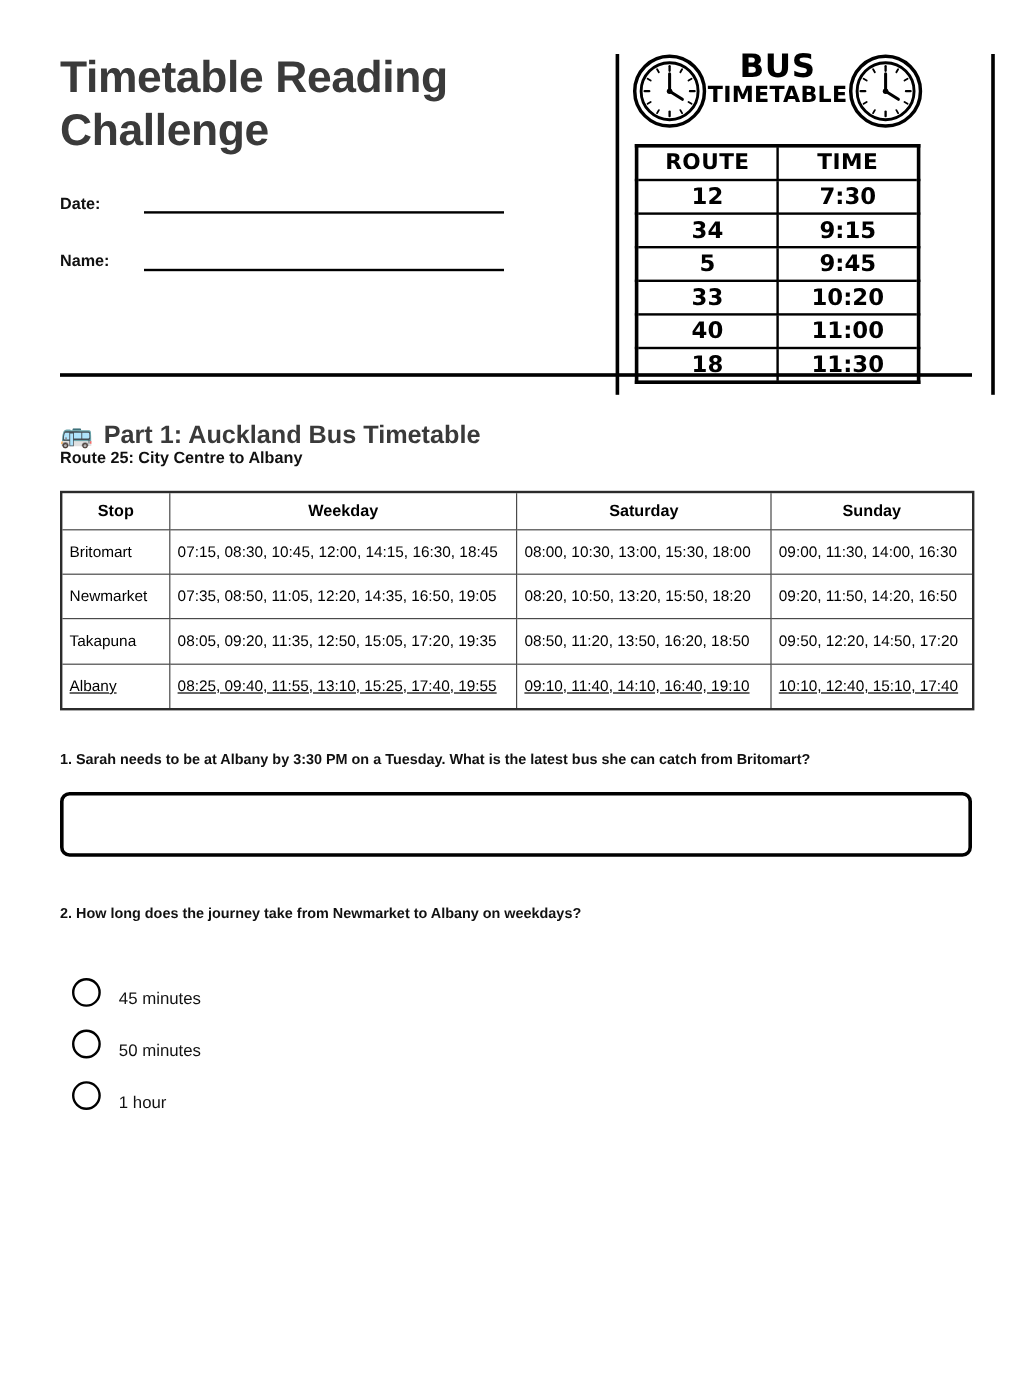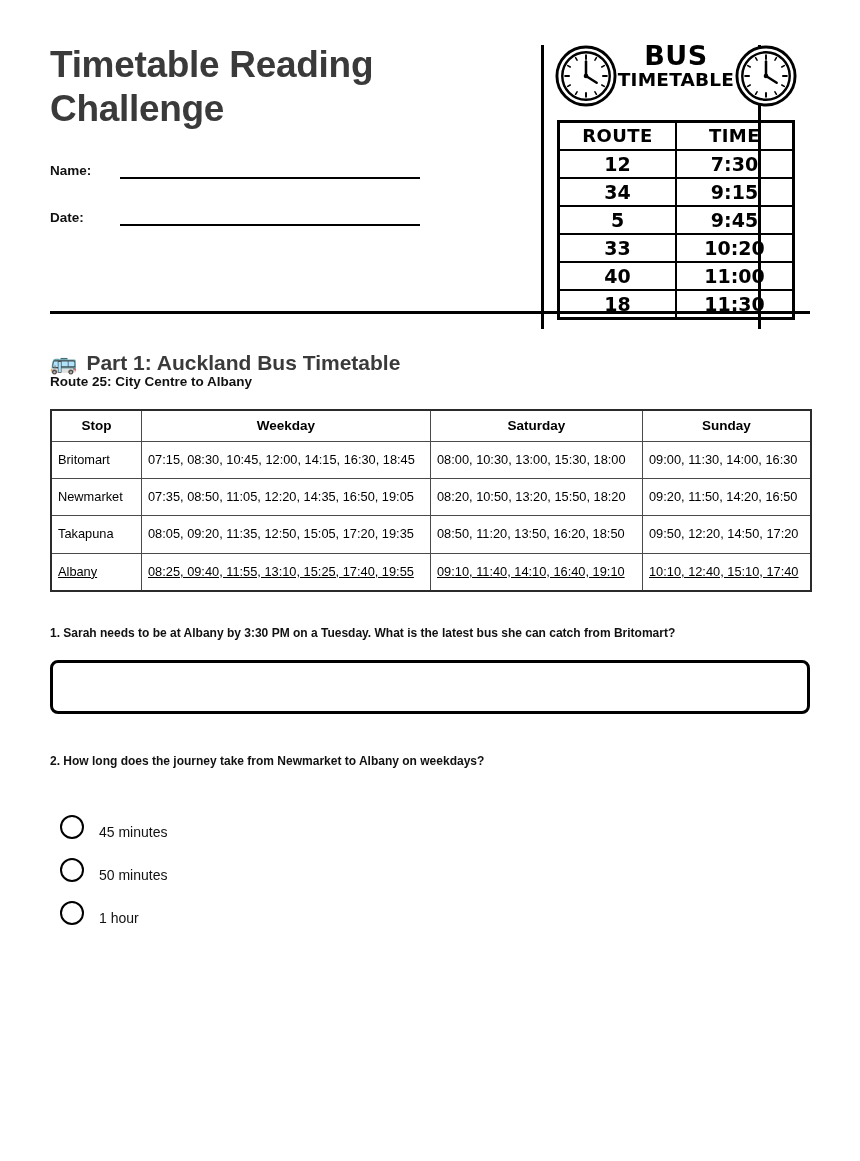--- a/index.html
+++ b/index.html
@@ -60,23 +60,23 @@
   }
   .field-line {
     width: 300px;
     border-bottom: 2px solid #000000;
     height: 14px;
   }
 
   
   .clipart {
     position: absolute;
-    left: 491px;
+    left: 463px;
     top: 40px;
-    width: 220px;
+    width: 316px;
     height: 292px;
   }
   .clipart .side-bar {
     position: absolute;
     top: 5px;
     width: 3px;
     height: 284px;
     background: #000000;
   }
   .clipart .side-bar.left  { left: 0px; }
@@ -260,27 +260,27 @@
 </head>
 <body>
 
 <div class="page">
 
   <div class="header">
 
     <div class="title-block">
       <h1 class="worksheet-title">Timetable Reading Challenge</h1>
 
+      <div class="field-row date-row">
+        <span class="field-label">Date:</span>
+        <span class="field-line"></span>
+      </div>
+
       <div class="field-row name-row">
         <span class="field-label">Name:</span>
-        <span class="field-line"></span>
-      </div>
-
-      <div class="field-row date-row">
-        <span class="field-label">Date:</span>
         <span class="field-line"></span>
       </div>
     </div>
 
     <div class="clipart">
       <span class="side-bar left"></span>
       <span class="side-bar right"></span>
 
       <div class="clip-top">
         <svg class="clock left" viewBox="0 0 64 64">

